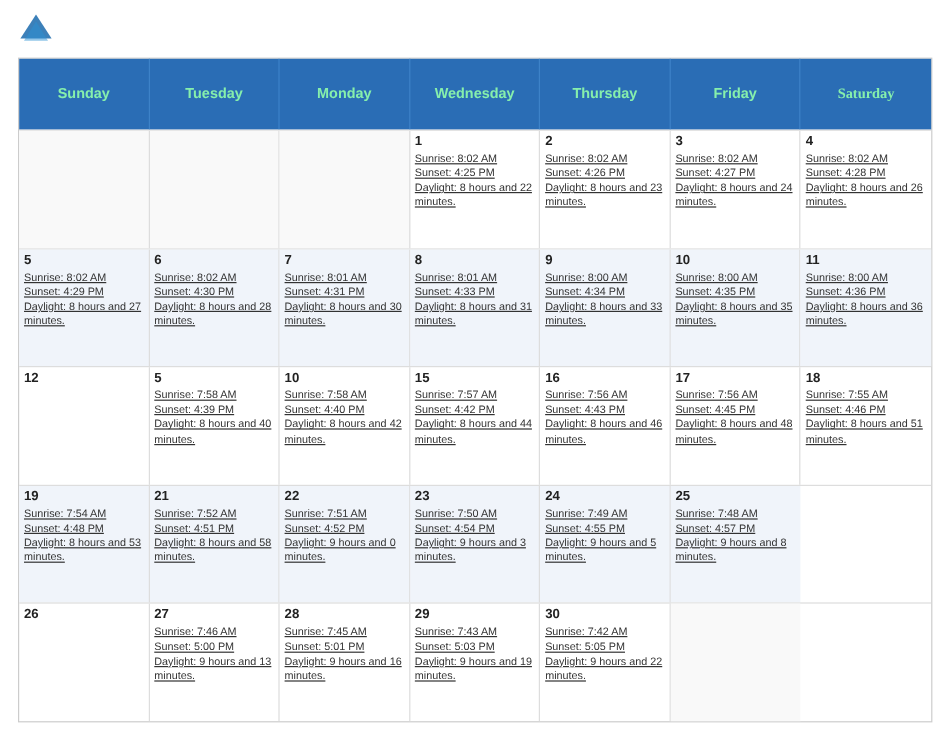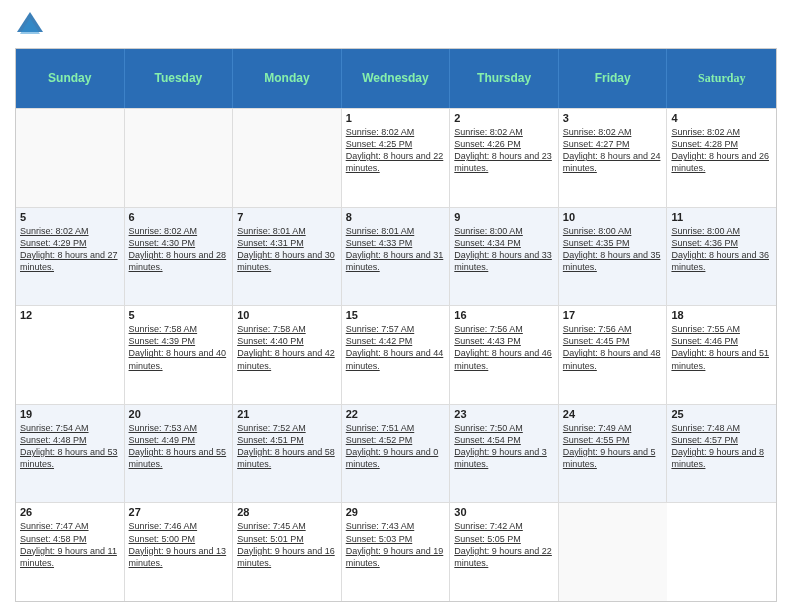--- a/index.html
+++ b/index.html
@@ -228,24 +228,20 @@
             <div class="day-num">18</div>
             <div class="day-info">Sunrise: 7:55 AM<br>Sunset: 4:46 PM<br>Daylight: 8 hours and 51 minutes.</div>
           </div>
         </div>
         <div class="cal-row alt-row">
           <div class="cal-cell">
             <div class="day-num">19</div>
             <div class="day-info">Sunrise: 7:54 AM<br>Sunset: 4:48 PM<br>Daylight: 8 hours and 53 minutes.</div>
           </div>
           <div class="cal-cell">
-            <div class="day-num">20</div>
-            <div class="day-info">Sunrise: 7:53 AM<br>Sunset: 4:49 PM<br>Daylight: 8 hours and 55 minutes.</div>
-          </div>
-          <div class="cal-cell">
             <div class="day-num">21</div>
             <div class="day-info">Sunrise: 7:52 AM<br>Sunset: 4:51 PM<br>Daylight: 8 hours and 58 minutes.</div>
           </div>
           <div class="cal-cell">
             <div class="day-num">22</div>
             <div class="day-info">Sunrise: 7:51 AM<br>Sunset: 4:52 PM<br>Daylight: 9 hours and 0 minutes.</div>
           </div>
           <div class="cal-cell">
             <div class="day-num">23</div>
             <div class="day-info">Sunrise: 7:50 AM<br>Sunset: 4:54 PM<br>Daylight: 9 hours and 3 minutes.</div>
@@ -255,21 +251,20 @@
             <div class="day-info">Sunrise: 7:49 AM<br>Sunset: 4:55 PM<br>Daylight: 9 hours and 5 minutes.</div>
           </div>
           <div class="cal-cell">
             <div class="day-num">25</div>
             <div class="day-info">Sunrise: 7:48 AM<br>Sunset: 4:57 PM<br>Daylight: 9 hours and 8 minutes.</div>
           </div>
         </div>
         <div class="cal-row">
           <div class="cal-cell">
             <div class="day-num">26</div>
-            <div class="day-info">Sunrise: 7:47 AM<br>Sunset: 4:58 PM<br>Daylight: 9 hours and 11 minutes.</div>
           </div>
           <div class="cal-cell">
             <div class="day-num">27</div>
             <div class="day-info">Sunrise: 7:46 AM<br>Sunset: 5:00 PM<br>Daylight: 9 hours and 13 minutes.</div>
           </div>
           <div class="cal-cell">
             <div class="day-num">28</div>
             <div class="day-info">Sunrise: 7:45 AM<br>Sunset: 5:01 PM<br>Daylight: 9 hours and 16 minutes.</div>
           </div>
           <div class="cal-cell">

